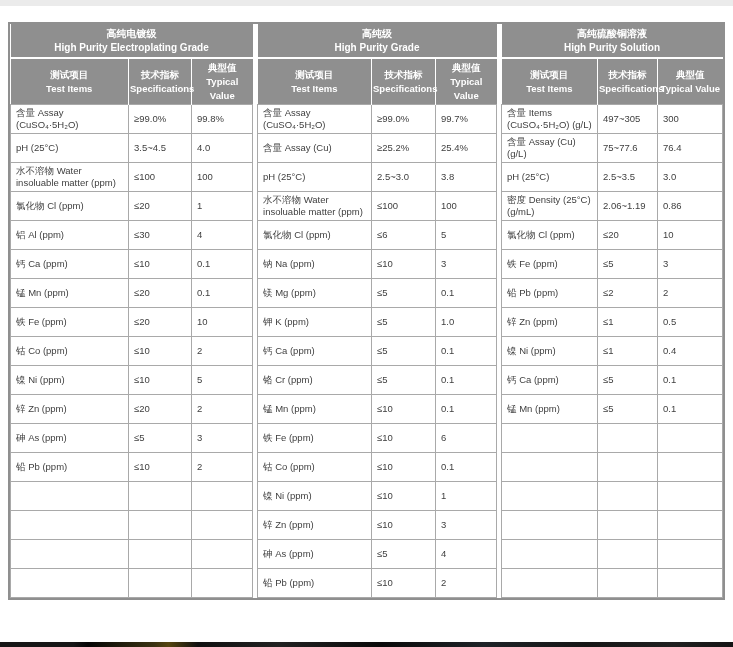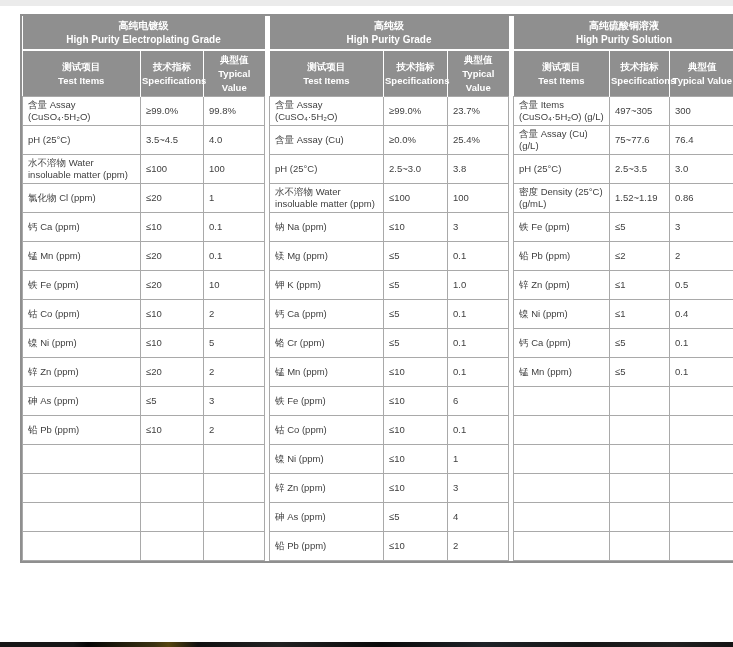--- a/index.html
+++ b/index.html
@@ -2,21 +2,21 @@
 <html><head>
 <meta charset="utf-8">
 <style>
   html, body { margin:0; padding:0; }
   body {
     width:733px; height:647px; position:relative;
     background:#ffffff; overflow:hidden;
     font-family:"Liberation Sans","DejaVu Sans",sans-serif;
   }
   .top-strip { height:6px; background:#ebebeb; }
-  .content { padding:8px 0 0 8px;margin-left:12px; }
+  .content { padding:16px 0 0 8px; }
   .sheet { display:inline-block; border:2px solid #8f8f8f; background:#ffffff; }
   table { border-collapse:collapse; table-layout:fixed; width:712px; background:#ffffff; }
   th, td { box-sizing:border-box; }
   th.group {
     background:#8f8f8f; color:#ffffff; text-align:center;
     height:34px; border-bottom:2px solid #ffffff;
     font-weight:bold; font-size:10px; line-height:1.35; padding:2px 2px;
   }
   th.sub {
     background:#8f8f8f; color:#ffffff; text-align:center;
@@ -121,33 +121,33 @@
         </tr>
       </thead>
       <tbody>
           <tr>
             <td>含量 Assay (CuSO₄·5H₂O)</td>
             <td>≥99.0%</td>
             <td>99.8%</td>
             <td class="gap"></td>
             <td>含量 Assay (CuSO₄·5H₂O)</td>
             <td>≥99.0%</td>
-            <td>23.7%</td>
+            <td>99.7%</td>
             <td class="gap"></td>
             <td>含量 Items (CuSO₄·5H₂O) (g/L)</td>
             <td>497~305</td>
             <td>300</td>
           </tr>
           <tr>
             <td>pH  (25°C)</td>
             <td>3.5~4.5</td>
             <td>4.0</td>
             <td class="gap"></td>
             <td>含量 Assay (Cu)</td>
-            <td>≥0.0%</td>
+            <td>≥25.2%</td>
             <td>25.4%</td>
             <td class="gap"></td>
             <td>含量 Assay (Cu) (g/L)</td>
             <td>75~77.6</td>
             <td>76.4</td>
           </tr>
           <tr>
             <td>水不溶物 Water insoluable matter (ppm)</td>
             <td>≤100</td>
             <td>100</td>
@@ -163,22 +163,35 @@
           <tr>
             <td>氯化物 Cl (ppm)</td>
             <td>≤20</td>
             <td>1</td>
             <td class="gap"></td>
             <td>水不溶物 Water insoluable matter (ppm)</td>
             <td>≤100</td>
             <td>100</td>
             <td class="gap"></td>
             <td>密度 Density (25°C) (g/mL)</td>
-            <td>1.52~1.19</td>
+            <td>2.06~1.19</td>
             <td>0.86</td>
+          </tr>
+          <tr>
+            <td>铝 Al (ppm)</td>
+            <td>≤30</td>
+            <td>4</td>
+            <td class="gap"></td>
+            <td>氯化物 Cl (ppm)</td>
+            <td>≤6</td>
+            <td>5</td>
+            <td class="gap"></td>
+            <td>氯化物 Cl (ppm)</td>
+            <td>≤20</td>
+            <td>10</td>
           </tr>
           <tr>
             <td>钙 Ca (ppm)</td>
             <td>≤10</td>
             <td>0.1</td>
             <td class="gap"></td>
             <td>钠 Na (ppm)</td>
             <td>≤10</td>
             <td>3</td>
             <td class="gap"></td>

